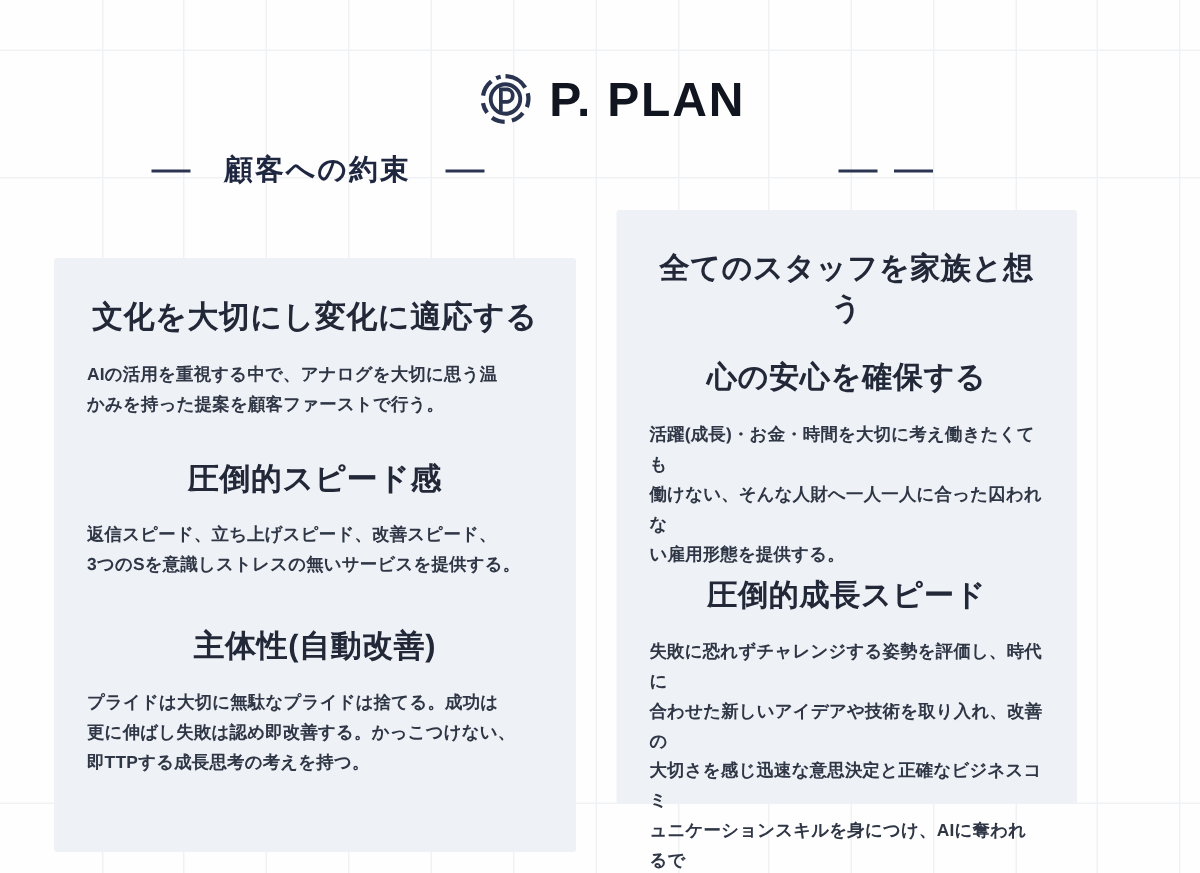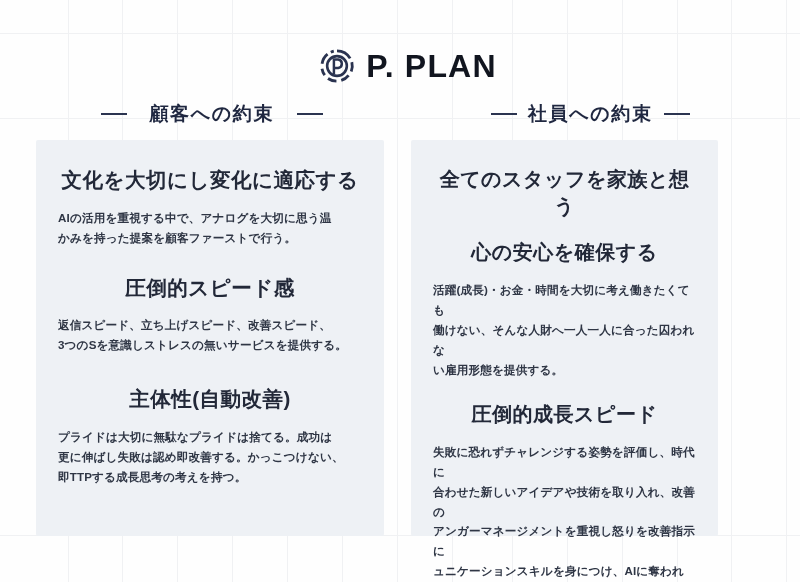--- a/index.html
+++ b/index.html
@@ -116,21 +116,21 @@
     display: flex;
     gap: 27px;
     z-index: 2;
   }
   .panel {
     background: #eef1f5;
     border-radius: 2px;
     padding: 14px 22px 22px 22px;
     box-sizing: border-box;
   }
-  .panel-left  { width: 348px; height: 396px; }
+  .panel-left  { width: 348px; height: 396px; margin-top: 32px; }
   .panel-right { width: 307px; height: 396px; }
 
   .block { margin-bottom: 4px; }
   .block:last-child { margin-bottom: 0; }
 
   .block-title {
     font-size: 20.5px;
     font-weight: 700;
     color: #222838;
     text-align: center;
@@ -150,21 +150,21 @@
     margin: 0;
   }
   .block-body .ln { display: block; }
 
   
   .panel-left  .block:nth-child(1) .block-title { margin-top: 12px; }
   .panel-left  .block:nth-child(2) .block-title { margin-top: 26px; }
   .panel-left  .block:nth-child(3) .block-title { margin-top: 30px; }
   .panel-right .block:nth-child(1) .block-title { margin-top: 12px; }
   .panel-right .block:nth-child(2) .block-title { margin-top: 19px; }
-  .panel-right .block:nth-child(3) .block-title { margin-top: 21px; }
+  .panel-right .block:nth-child(3) .block-title { margin-top: 4px; }
 </style>
 </head>
 <body>
 
 <div id="page">
 
   <div class="grid-layer">
     <div class="grid-v" style="left:68px"></div>
     <div class="grid-v" style="left:122px"></div>
     <div class="grid-v" style="left:177px"></div>
@@ -204,21 +204,20 @@
   </div>
 
   <div class="col-headers">
     <div class="col-header">
       <span class="hdr-rule"></span>
       <span class="hdr-text">顧客への約束</span>
       <span class="hdr-rule"></span>
     </div>
     <div class="col-header">
       <span class="hdr-rule"></span>
-      <span class="hdr-text">社員への約束</span>
       <span class="hdr-rule"></span>
     </div>
   </div>
 
   <div class="panels">
 
     <div class="panel panel-left">
 
       <div class="block">
         <div class="block-title">文化を大切にし変化に適応する</div>
@@ -260,21 +259,21 @@
           <span class="ln">働けない、そんな人財へ一人一人に合った囚われな</span>
           <span class="ln">い雇用形態を提供する。</span>
         </div>
       </div>
 
       <div class="block">
         <div class="block-title">圧倒的成長スピード</div>
         <div class="block-body">
           <span class="ln">失敗に恐れずチャレンジする姿勢を評価し、時代に</span>
           <span class="ln">合わせた新しいアイデアや技術を取り入れ、改善の</span>
-          <span class="ln">アンガーマネージメントを重視し怒りを改善指示に</span>
+          <span class="ln">大切さを感じ迅速な意思決定と正確なビジネスコミ</span>
           <span class="ln">ュニケーションスキルを身につけ、AIに奪われるで</span>
           <span class="ln">はなくAIを使う側の人材を排出する。</span>
         </div>
       </div>
 
     </div>
 
   </div>
 
 </div>

